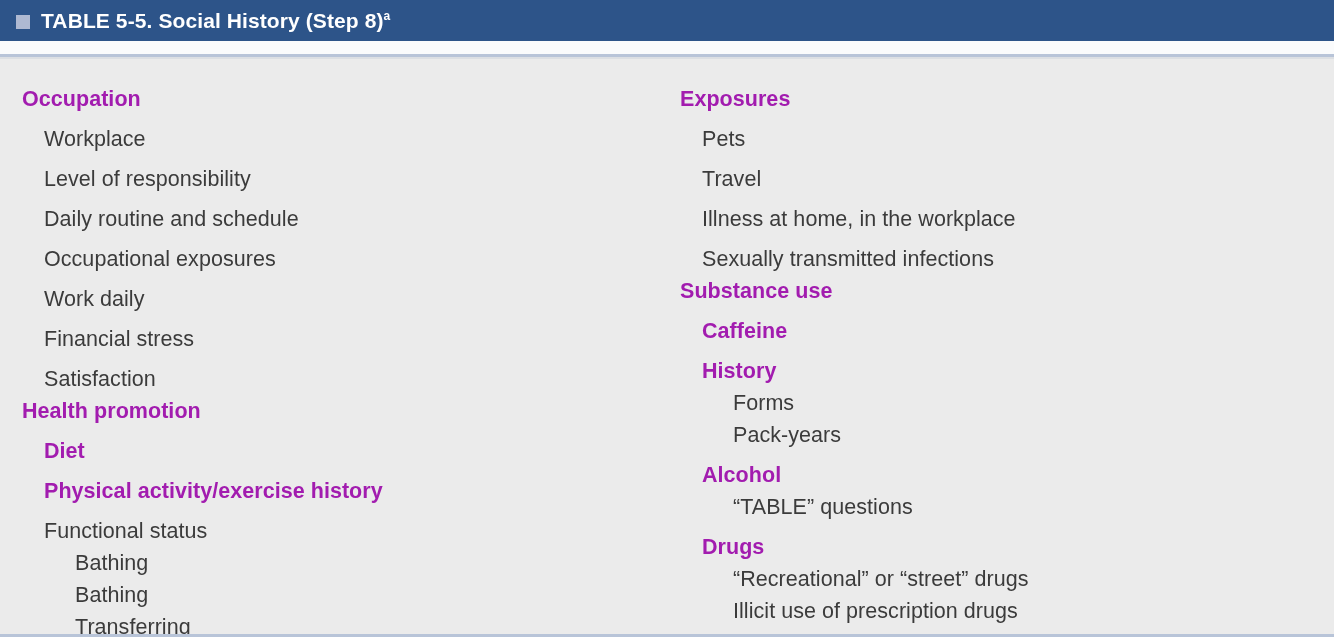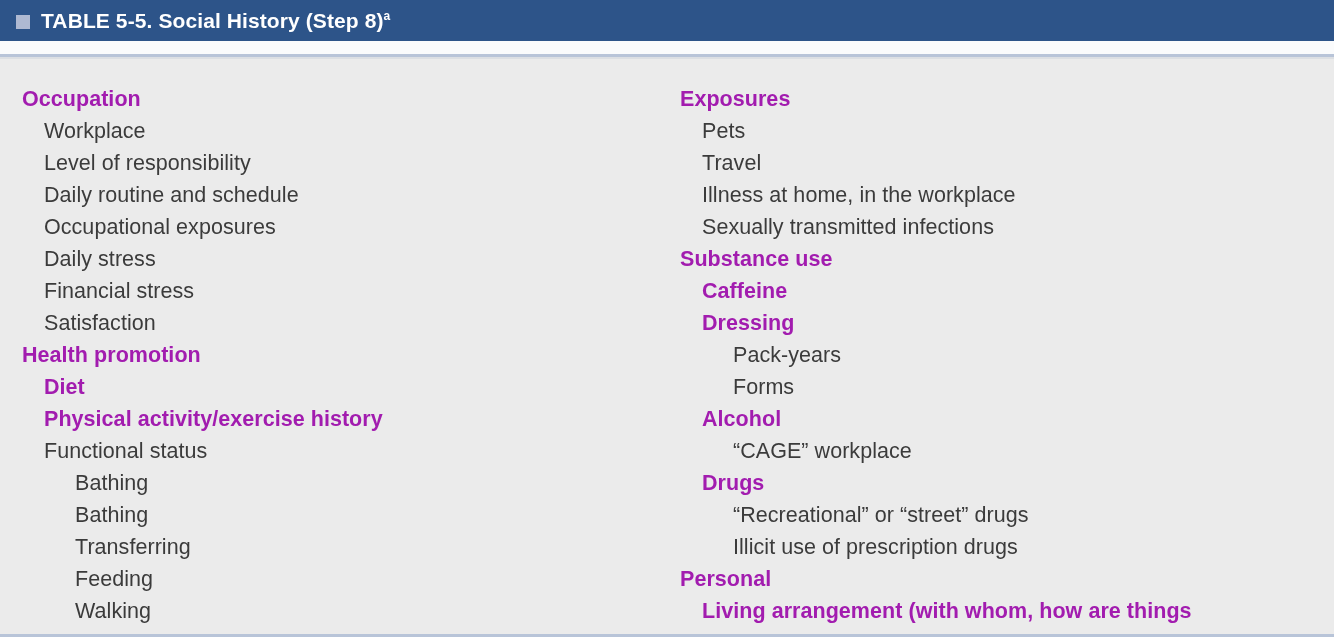--- a/index.html
+++ b/index.html
@@ -107,21 +107,21 @@
     color: #3b3b3b;
     line-height: 32px;
     white-space: nowrap;
     letter-spacing: 0.05px;
   }
   .entry.bold {
     font-weight: bold;
     color: #a21caf;
   }
   .lvl0 { margin-left: 0px; }
-  .lvl1 { margin-left: 22px; }
+  .lvl1 { margin-left: 22px; margin-top: 8px; }
   .lvl2 { margin-left: 53px; }
 
   
   .corner-widget {
     position: absolute;
     right: 0px;
     bottom: 3px;
     width: 22px;
     height: 46px;
     background: #f4f4f4;
@@ -155,46 +155,46 @@
   <div class="rule-blue"></div>
   <div class="rule-shadow"></div>
 
   <div class="body-area">
     <div class="column col-left" id="col-left">
         <div class="entry lvl0 bold">Occupation</div>
         <div class="entry lvl1">Workplace</div>
         <div class="entry lvl1">Level of responsibility</div>
         <div class="entry lvl1">Daily routine and schedule</div>
         <div class="entry lvl1">Occupational exposures</div>
-        <div class="entry lvl1">Daily stress</div>
+        <div class="entry lvl1">Work daily</div>
         <div class="entry lvl1">Financial stress</div>
         <div class="entry lvl1">Satisfaction</div>
         <div class="entry lvl0 bold">Health promotion</div>
         <div class="entry lvl1 bold">Diet</div>
         <div class="entry lvl1 bold">Physical activity/exercise history</div>
         <div class="entry lvl1">Functional status</div>
         <div class="entry lvl2">Bathing</div>
         <div class="entry lvl2">Bathing</div>
         <div class="entry lvl2">Transferring</div>
         <div class="entry lvl2">Feeding</div>
         <div class="entry lvl2">Walking</div>
       </div>
     <div class="column col-right" id="col-right">
         <div class="entry lvl0 bold">Exposures</div>
         <div class="entry lvl1">Pets</div>
         <div class="entry lvl1">Travel</div>
         <div class="entry lvl1">Illness at home, in the workplace</div>
         <div class="entry lvl1">Sexually transmitted infections</div>
         <div class="entry lvl0 bold">Substance use</div>
         <div class="entry lvl1 bold">Caffeine</div>
-        <div class="entry lvl1 bold">Dressing</div>
+        <div class="entry lvl1 bold">History</div>
+        <div class="entry lvl2">Forms</div>
         <div class="entry lvl2">Pack-years</div>
-        <div class="entry lvl2">Forms</div>
         <div class="entry lvl1 bold">Alcohol</div>
-        <div class="entry lvl2">“CAGE” workplace</div>
+        <div class="entry lvl2">“TABLE” questions</div>
         <div class="entry lvl1 bold">Drugs</div>
         <div class="entry lvl2">“Recreational” or “street” drugs</div>
         <div class="entry lvl2">Illicit use of prescription drugs</div>
         <div class="entry lvl0 bold">Personal</div>
         <div class="entry lvl1 bold">Living arrangement (with whom, how are things</div>
       </div>
   </div>
 
   <div class="corner-widget"></div>
   <div class="bottom-rule"></div>

